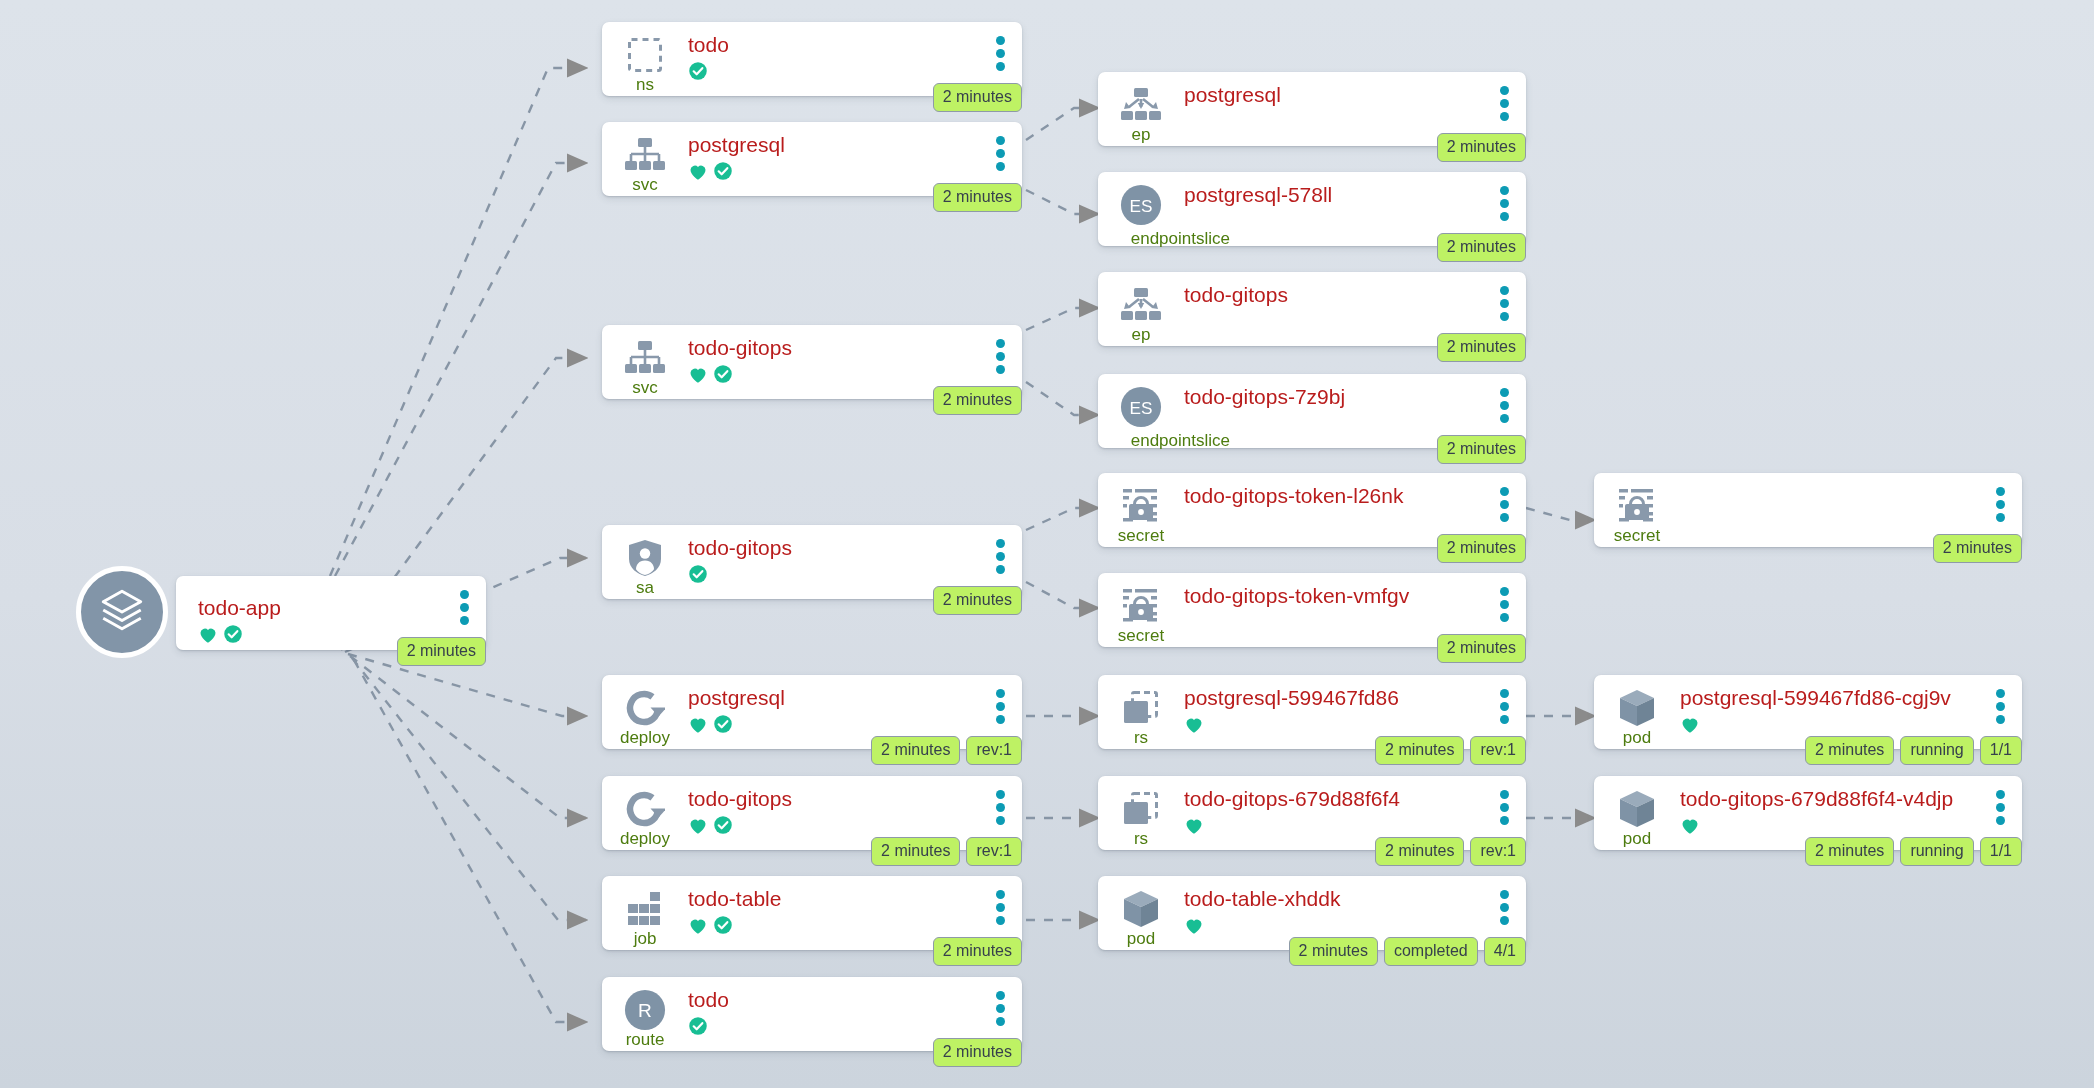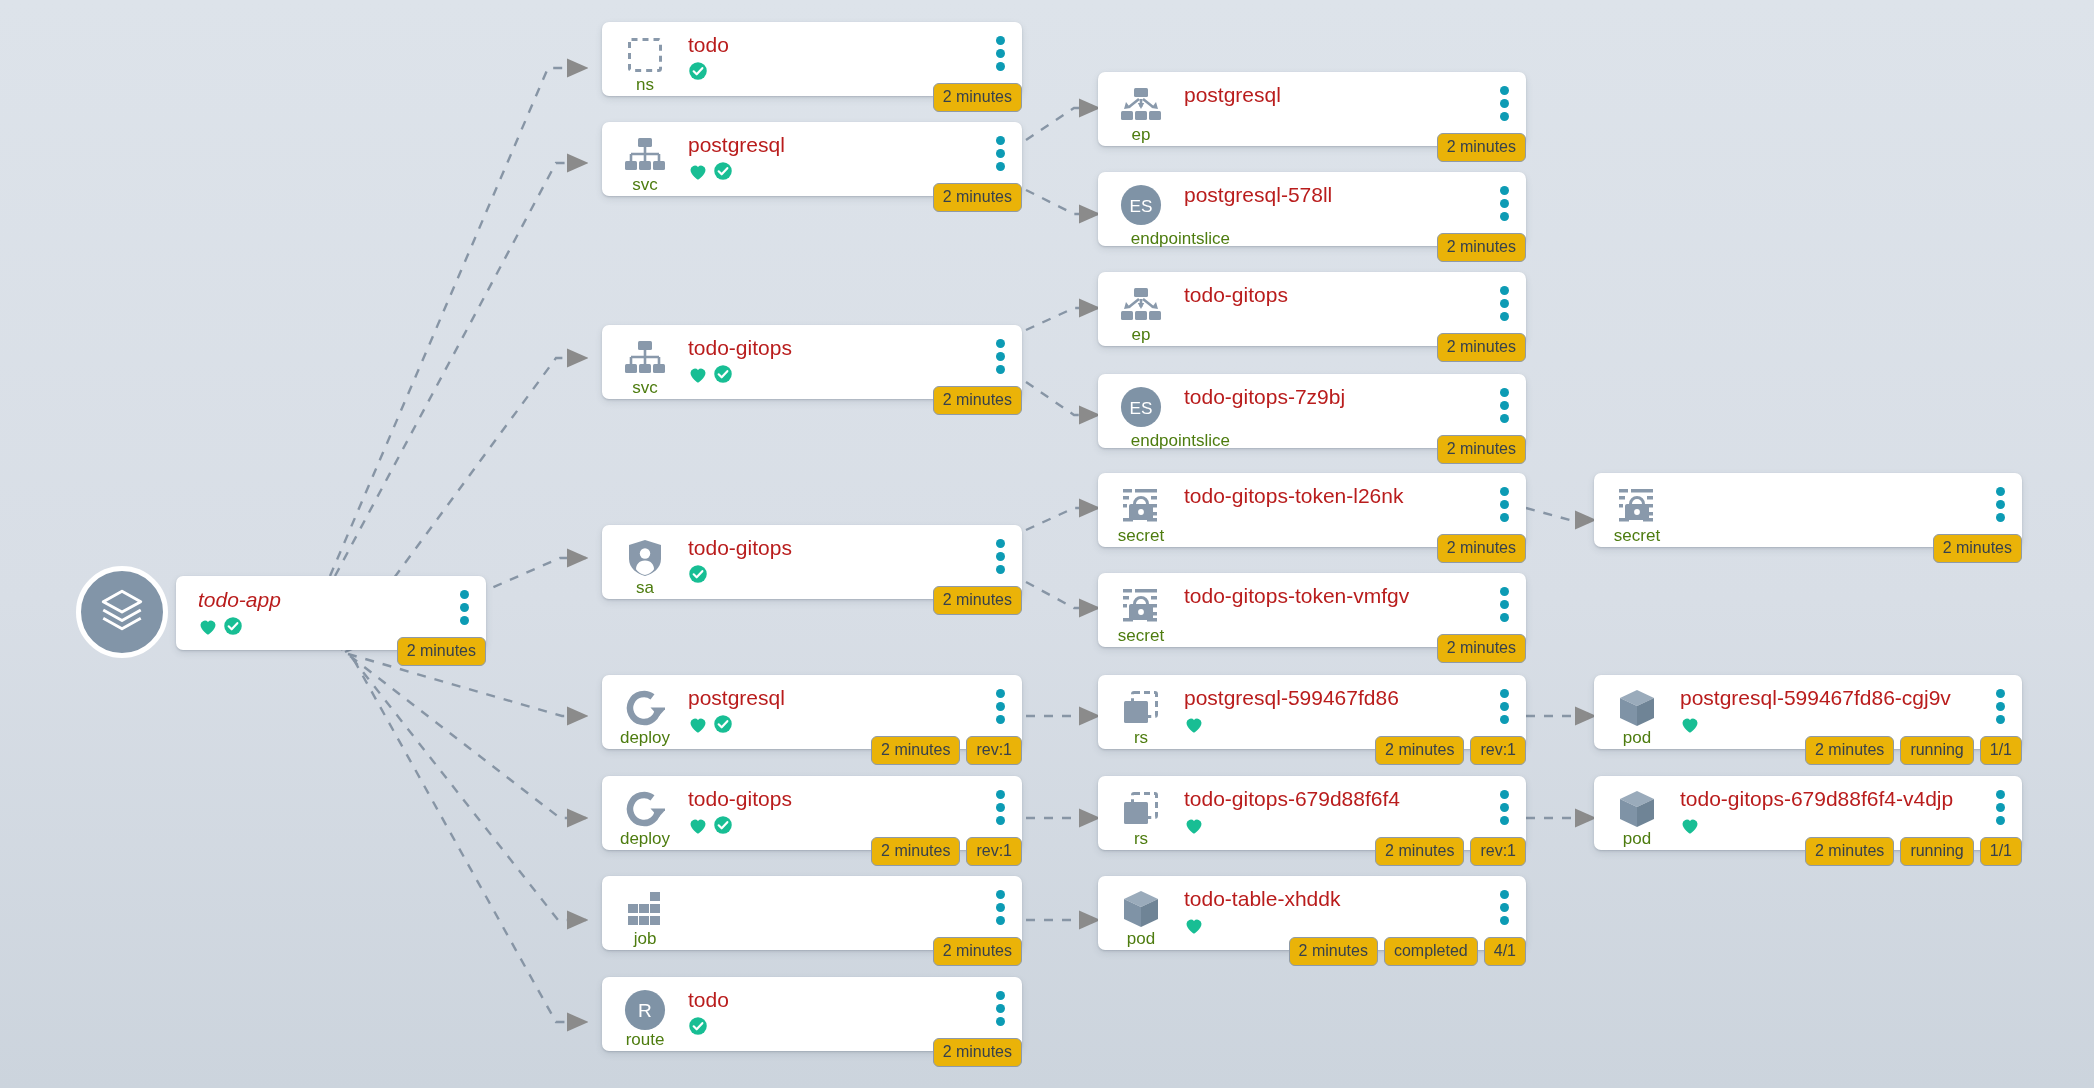--- a/index.html
+++ b/index.html
@@ -91,21 +91,21 @@
   .badges {
     position: absolute;
     right: 0;
     top: 100%;
     margin-top: -13px;
     display: flex;
     gap: 6px;
     z-index: 5;
   }
   .badge {
-    background: #eab308;
+    background: #bef264;
     border: 1px solid #8e9aa8;
     border-radius: 6px;
     color: #37414c;
     font-size: 16px;
     line-height: 16px;
     padding: 5px 9px 6px 9px;
     white-space: nowrap;
   }
 
   
@@ -125,21 +125,21 @@
     position: absolute;
     left: 76px; top: 566px;
     width: 92px; height: 92px;
     border-radius: 50%;
     background: #8295a8;
     border: 5px solid #ffffff;
     box-sizing: border-box;
     display: flex; align-items: center; justify-content: center;
     z-index: 4;
   }
-  #app-body { padding: 12px 0 0 22px; font-style: italic; }
+  #app-body { padding: 20px 0 0 22px; }
 </style>
 </head>
 <body>
 
 <div id="canvas">
 
   <svg id="edges" viewBox="0 0 2094 1088">
     <defs>
       <marker id="ah" markerWidth="9" markerHeight="8" refX="8" refY="4" orient="auto" markerUnits="strokeWidth">
         <path d="M0,0 L9,4 L0,8 z" fill="#8b8b8b"></path>
@@ -456,20 +456,36 @@
                 <rect x="24" y="0" width="10" height="9" fill="#8999ab"></rect>
                 <rect x="2" y="12" width="10" height="9" fill="#8999ab"></rect>
                 <rect x="13" y="12" width="10" height="9" fill="#8999ab"></rect>
                 <rect x="24" y="12" width="10" height="9" fill="#8999ab"></rect>
                 <rect x="2" y="24" width="10" height="9" fill="#8999ab"></rect>
                 <rect x="13" y="24" width="10" height="9" fill="#8999ab"></rect>
                 <rect x="24" y="24" width="10" height="9" fill="#8999ab"></rect>
               </svg>
             </span>
         <span class="kind-label">job</span>
+      </div>
+      <div class="body">
+        <div class="node-name">todo-table</div>
+        <div class="status-row">
+              <span>
+                <svg class="ico-heart" viewBox="0 0 24 22">
+                  <path fill="#18be94" d="M12 21s-9-5.7-9-12A5.2 5.2 0 0 1 12 5.6 5.2 5.2 0 0 1 21 9c0 6.3-9 12-9 12z"></path>
+                </svg>
+              </span>
+              <span>
+                <svg class="ico-check" viewBox="0 0 24 24">
+                  <circle cx="12" cy="12" r="10.5" fill="#18be94"></circle>
+                  <path d="M6.8 12.4 L10.4 16 L17.2 8.6" stroke="#ffffff" stroke-width="2.6" fill="none" stroke-linecap="round" stroke-linejoin="round"></path>
+                </svg>
+              </span>
+            </div>
       </div>
       <div class="menu-dots">
             <i></i>
             <i></i>
             <i></i>
           </div>
       <div class="badges">
             <span class="badge">2 minutes</span>
           </div>
     </div>

